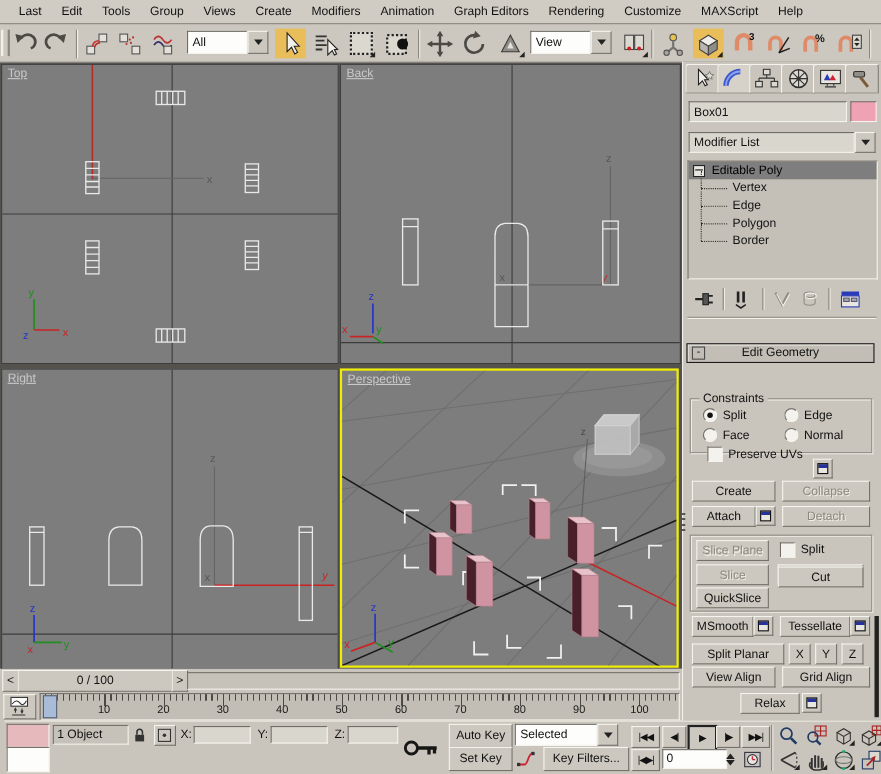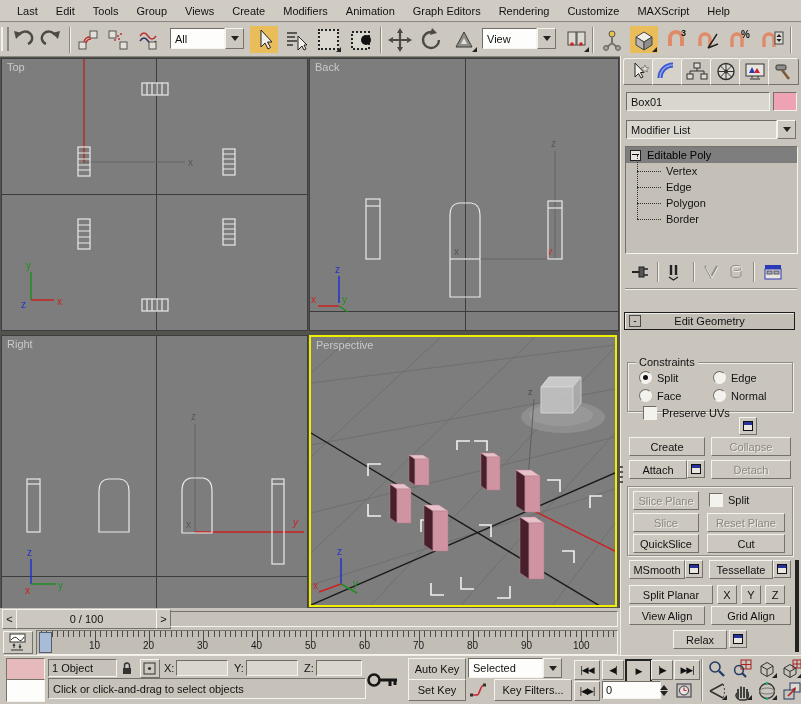--- a/index.html
+++ b/index.html
@@ -28,21 +28,21 @@
           border-left:2px solid #f4f1ea;border-right:2px solid #8a877f;}
   .dd{position:absolute;top:5px;height:21px;display:flex;text-align:center;}
   .dd .ddf{flex:1;border:1px solid;border-color:#6f6d66 #f5f3ed #f5f3ed #6f6d66;background:#fdfdfb;
            display:flex;align-items:center;padding-left:4px;}
   .dd .dda{width:17px;border:1px solid;border-color:#f5f3ed #75726b #75726b #f5f3ed;background:#ccc8bf;
            display:flex;align-items:center;justify-content:center;}
   .tri-d{width:0;height:0;border-left:4px solid transparent;border-right:4px solid transparent;border-top:5px solid #222;}
   
   .vparea{position:absolute;left:0;top:57px;width:620px;height:551px;background:#54524d;}
   .vp{position:absolute;background:#7d7d7d;border:1px solid #3e3e3e;}
-  .vp .vplabel{position:absolute;left:5px;top:2px;color:#c9c9c9;font-size:11px;z-index:3;}
+  .vp .vplabel{position:absolute;left:5px;top:2px;color:#c9c9c9;font-size:11px;z-index:3;text-decoration:underline;}
   .vp svg{position:absolute;left:0;top:0;}
   .vp-active{border:2px solid #f0ee00;}
   
   .timeslider{position:absolute;left:0;top:608px;width:620px;height:21px;background:#c9c5bc;}
   .trackbar{position:absolute;left:0;top:629px;width:620px;height:26px;background:#c9c5bc;}
   .ruler{position:absolute;left:36px;top:1px;width:580px;height:23px;background:#c2beb5;
          border:1px solid;border-color:#75726b #f5f3ed #f5f3ed #75726b;}
   .ticks-minor{position:absolute;left:4px;top:0;right:2px;height:6px;
       background:repeating-linear-gradient(90deg,#4c4a45 0,#4c4a45 1px,transparent 1px,transparent 5.4px);}
   .ticks-major{position:absolute;left:4px;top:0;right:2px;height:11px;
@@ -477,23 +477,20 @@
         <rect x="1" y="1" width="11" height="11" fill="none" stroke="#333"></rect>
         <circle cx="6.5" cy="6.5" r="1.6" fill="#333"></circle>
       </svg>
     </div>
     <span class="lbl" style="left:160px;top:6px">X:</span>
     <div class="f" style="position:absolute;left:172px;top:4px;width:50px;height:14px"><span></span></div>
     <span class="lbl" style="left:230px;top:6px">Y:</span>
     <div class="f" style="position:absolute;left:242px;top:4px;width:50px;height:14px"><span></span></div>
     <span class="lbl" style="left:300px;top:6px">Z:</span>
     <div class="f" style="position:absolute;left:312px;top:4px;width:44px;height:14px"><span></span></div>
-    <div class="s" style="position:absolute;left:44px;top:22px;width:312px;height:19px;display:flex;align-items:center;padding-left:4px">
-      <span>Click or click-and-drag to select objects</span>
-    </div>
     <div class="flatic" style="left:358px;top:2px;width:42px;height:43px">
       <svg width="38" height="38">
         <circle cx="10" cy="19" r="5.5" stroke="#161616" stroke-width="2.6" fill="none"></circle>
         <path d="M15.5,19 H33" stroke="#161616" stroke-width="3"></path>
         <path d="M26,19 V25 M31,19 V24" stroke="#161616" stroke-width="3"></path>
       </svg>
     </div>
     <div class="pb" style="left:404px;top:2px;width:56px;height:20px">
         <span>Auto Key</span>
       </div>
@@ -787,21 +784,21 @@
     </label>
     <div class="pb dis" style="left:12px;top:457px;width:64px;height:17px">
         <span>Slice</span>
       </div>
     <div class="pb dis" style="left:86px;top:457px;width:76px;height:17px">
         <span>Reset Plane</span>
       </div>
     <div class="pb" style="left:12px;top:478px;width:64px;height:17px">
         <span>QuickSlice</span>
       </div>
-    <div class="pb" style="left:86px;top:478px;width:76px;height:17px">
+    <div class="pb" style="left:86px;top:459px;width:76px;height:17px">
         <span>Cut</span>
       </div>
 
     <div class="pb" style="left:8px;top:504px;width:54px;height:17px">
         <span>MSmooth</span>
       </div>
     <span class="sbtn" style="left:64px;top:504px">
         <i></i>
       </span>
     <div class="pb" style="left:88px;top:504px;width:62px;height:17px">

